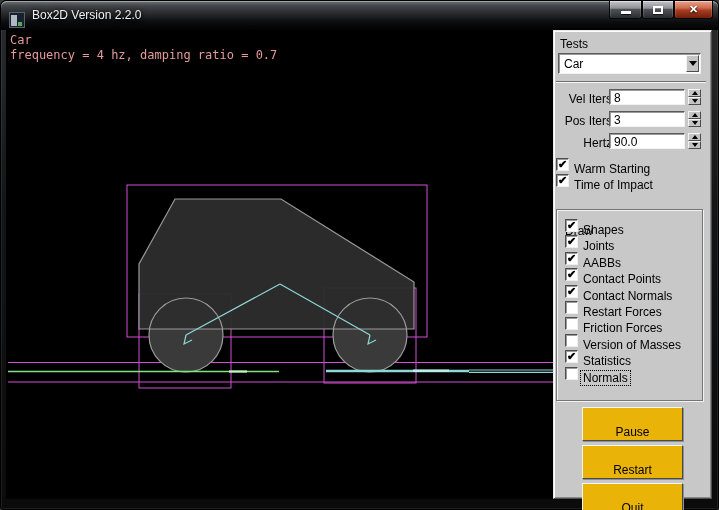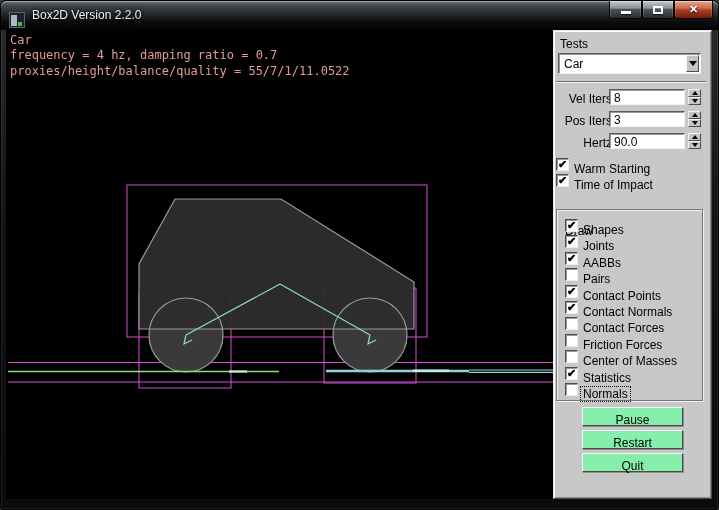--- a/index.html
+++ b/index.html
@@ -67,23 +67,23 @@
            font-size:11px;line-height:11px;text-align:center;color:#000;font-weight:bold;}
   .chk-label{position:absolute;left:20px;top:5px;white-space:nowrap;}
   .chk-label.focused{outline:1px dotted #000;padding:0 2px;margin-left:-2px;}
 
   .groupbox{position:absolute;left:2px;top:178px;width:147px;height:192px;border:1px solid #767676;
             box-shadow:inset 1px 1px 0 #f2f2f2,1px 1px 0 #f2f2f2;}
   .group-title{position:absolute;left:5px;top:-8px;background:#c8c8c8;padding:0 3px;margin-top:22px;}
   .group-items{position:absolute;left:6px;top:8px;width:140px;}
 
   .button-stack{position:absolute;left:28px;top:376px;width:101px;}
-  .glui-btn{position:relative;display:block;width:101px;height:19px;margin-bottom:4px;background:#86efac;
+  .glui-btn{position:relative;display:block;width:101px;height:19px;margin-bottom:4px;background:#eab308;
             border:1px solid;border-color:#f6f6f6 #4a4a4a #4a4a4a #f6f6f6;box-shadow:1px 1px 0 #8e8e8e;
-            font-family:"Liberation Sans",sans-serif;font-size:12px;color:#000;text-align:center;line-height:16px;padding:4px;}
+            font-family:"Liberation Sans",sans-serif;font-size:12px;color:#000;text-align:center;line-height:16px;padding:16px;}
 
   
   .aabb{stroke:var(--aabb);fill:none;stroke-width:1;}
   .jnt{stroke:var(--joint);fill:none;stroke-width:1.2;}
 </style>
 </head>
 <body>
 
 <div id="stage">
   <div class="window">
@@ -130,21 +130,21 @@
           <polyline class="jnt" points="369,334 367,343 375,339"></polyline>
 
           <line x1="7" y1="370.5" x2="278" y2="370.5" stroke="var(--ground)" stroke-width="1.5"></line>
           <line x1="228" y1="370.5" x2="246" y2="370.5" stroke="var(--cgreen)" stroke-width="2.2"></line>
 
           <line x1="325" y1="370" x2="468" y2="370" stroke="var(--joint)" stroke-width="2.4"></line>
           <line x1="468" y1="369" x2="552" y2="369" stroke="var(--joint)" stroke-width="1.2"></line>
           <line x1="468" y1="371.4" x2="552" y2="371.4" stroke="var(--joint)" stroke-width="1.2"></line>
           <line x1="412" y1="369.8" x2="448" y2="369.8" stroke="var(--ccyan)" stroke-width="2.4"></line>
         </svg>
-        <div class="stats" id="stats"><div>Car</div><div>frequency = 4 hz, damping ratio = 0.7</div><div>proxies/height/balance/quality = 55/7/1/11.0522</div></div>
+        <div class="stats" id="stats"><div>Car</div><div>frequency = 4 hz, damping ratio = 0.7</div></div>
       </div>
 
       <div class="sidebar">
         <div class="glui-label lbl-tests">Tests</div>
 
         <div class="listbox">
           <span class="listbox-value">Car</span>
           <div class="listbox-btn">
             <div class="tri-down"></div>
           </div>
@@ -217,42 +217,38 @@
               </div>
               <div class="chk-row">
                 <div class="chk-box"><span>✔</span></div>
                 <span class="chk-label">Joints</span>
               </div>
               <div class="chk-row">
                 <div class="chk-box"><span>✔</span></div>
                 <span class="chk-label">AABBs</span>
               </div>
               <div class="chk-row">
-                <div class="chk-box"></div>
-                <span class="chk-label">Pairs</span>
-              </div>
-              <div class="chk-row">
                 <div class="chk-box"><span>✔</span></div>
                 <span class="chk-label">Contact Points</span>
               </div>
               <div class="chk-row">
                 <div class="chk-box"><span>✔</span></div>
                 <span class="chk-label">Contact Normals</span>
               </div>
               <div class="chk-row">
                 <div class="chk-box"></div>
-                <span class="chk-label">Contact Forces</span>
+                <span class="chk-label">Restart Forces</span>
               </div>
               <div class="chk-row">
                 <div class="chk-box"></div>
                 <span class="chk-label">Friction Forces</span>
               </div>
               <div class="chk-row">
                 <div class="chk-box"></div>
-                <span class="chk-label">Center of Masses</span>
+                <span class="chk-label">Version of Masses</span>
               </div>
               <div class="chk-row">
                 <div class="chk-box"><span>✔</span></div>
                 <span class="chk-label">Statistics</span>
               </div>
               <div class="chk-row">
                 <div class="chk-box"></div>
                 <span class="chk-label focused">Normals</span>
               </div>
             </div>

